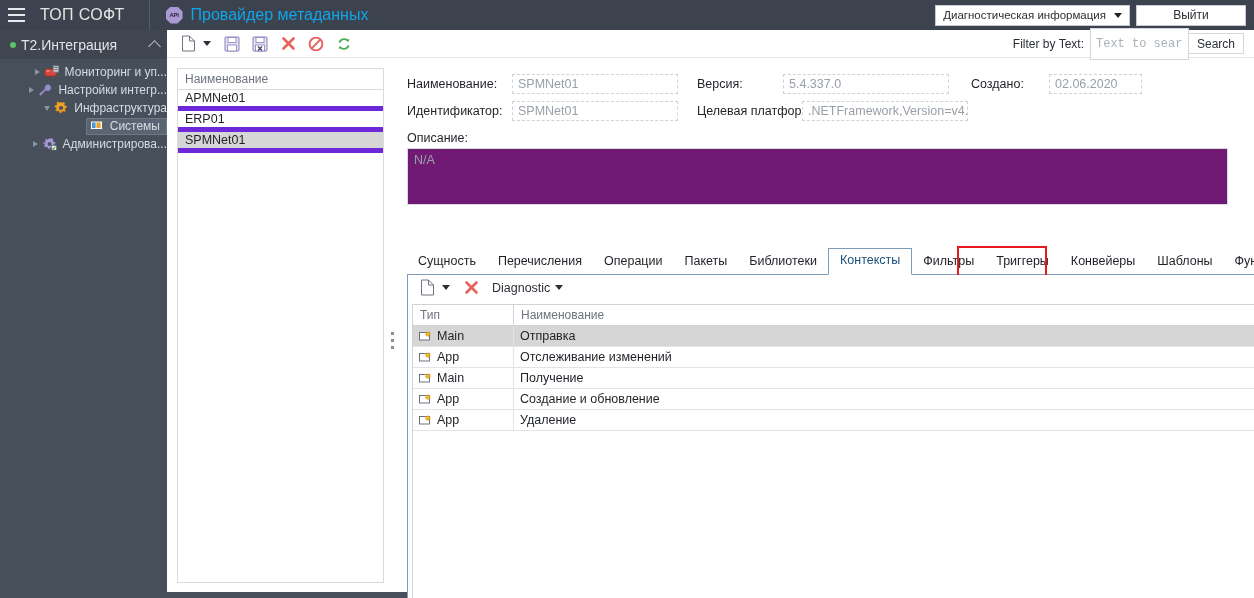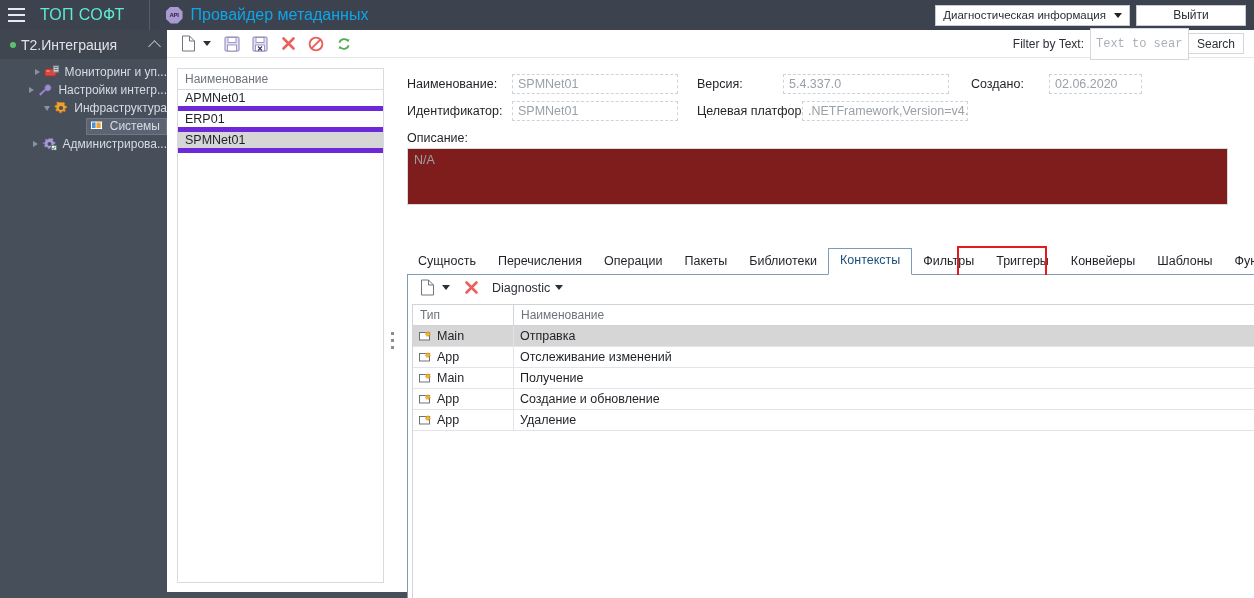--- a/index.html
+++ b/index.html
@@ -28,21 +28,21 @@
     display: flex; flex-direction: column;
     align-items: center; justify-content: center;
     gap: 4px;
     cursor: pointer;
   }
   .hamburger span {
     display: block; width: 17px; height: 2px;
     background: #e6e9ee;
   }
   .brand {
-    color: #5eead4;
+    color: #e5e5e5;
     font-size: 16px;
     letter-spacing: .3px;
     padding-left: 8px;
     white-space: nowrap;
   }
   .hdr-divider {
     width: 1px; height: 30px;
     background: #555d69;
     margin-left: 24px;
   }
@@ -274,21 +274,21 @@
     color: #9aa0a8;
     padding: 0 5px;
     display: flex; align-items: center;
     overflow: hidden; white-space: nowrap;
     cursor: text;
   }
   .desc-label { font-size: 12.5px; color: #1e2126; margin: 8px 0 3px 0; }
   .desc-box {
     width: 821px; height: 57px;
     border: 1px solid #d7dade;
-    background: #7f1d1d;
+    background: #701a75;
     font-size: 12.5px; color: #9aa0a8;
     padding: 4px 6px;
     cursor: text;
   }
 
   
   .tabs-wrap {
     position: absolute; left: 240px; top: 219px;
     width: 1007px;
   }

